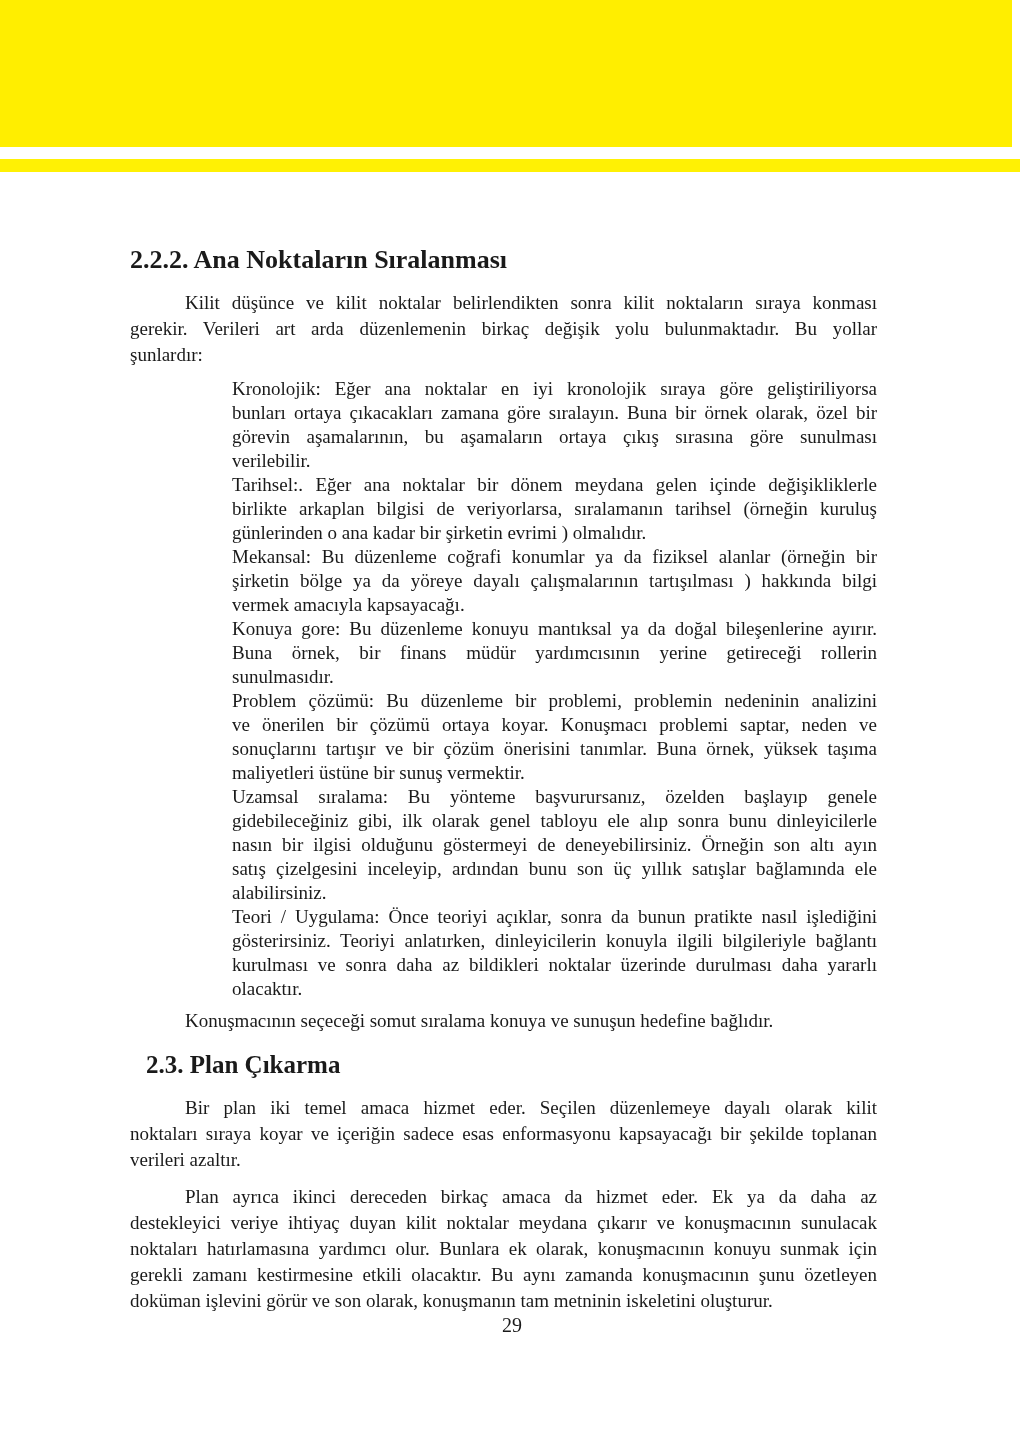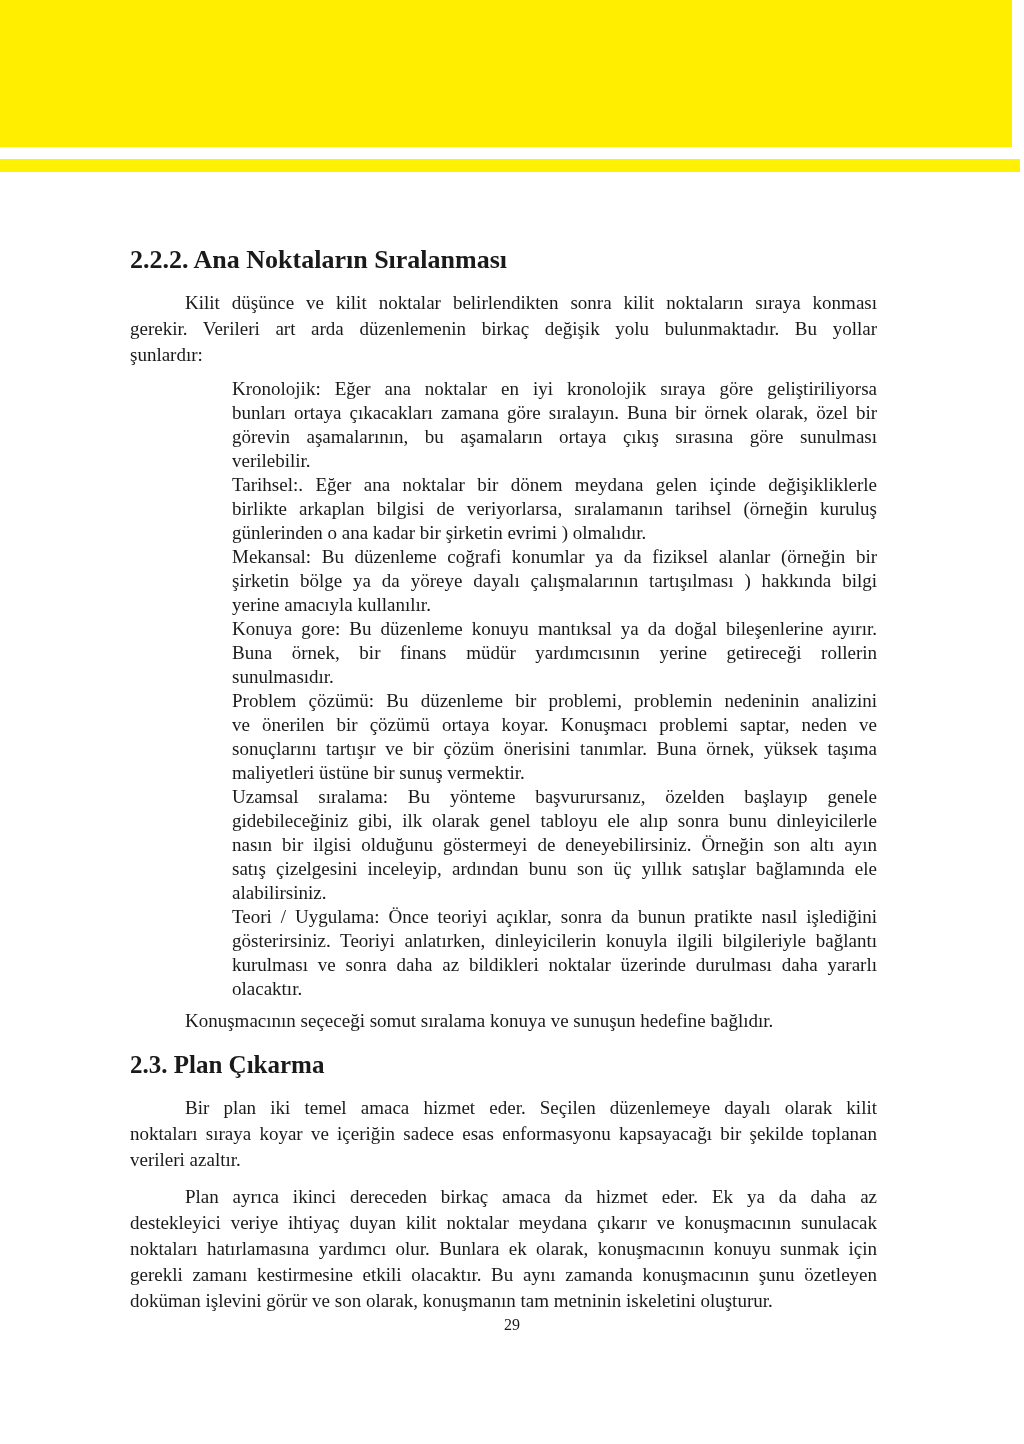--- a/index.html
+++ b/index.html
@@ -37,37 +37,37 @@
     width: 747px;
     font-size: 19px; line-height: 26px;
     text-rendering: optimizeLegibility;
   }
   h1.h-sub {
     font-size: 26px; line-height: 26px;
     font-weight: 700; margin: 0 0 17px 0;
   }
   h2.h-main {
     font-size: 25px; line-height: 30px;
-    font-weight: 700; margin: 16px 0 15px 0;
+    font-weight: 700; margin: 16px 0 15px 16px;
   }
   .jline { text-align: justify; text-align-last: justify; }
   .lline { text-align: left; }
   .indent { text-indent: 55px; }
   .methods {
     margin: 9px 0 0 102px;
     width: 645px;
     line-height: 24px;
   }
   .methods b { font-weight: 400; }
   .note { margin-top: 7px; }
   .para + .para { margin-top: 11px; }
   .pagenum {
     position: absolute; left: 0; top: 1312px;
     width: 1024px; text-align: center;
-    font-size: 16px; line-height: 26px;
+    font-size: 20px; line-height: 26px;
     color: var(--text-color);
   }
 </style>
 </head>
 <body>
 
 <div class="page">
   <div class="band"></div>
   <div class="stripe"></div>
 
@@ -83,21 +83,21 @@
     <div class="methods" id="methods">
         <div class="jline"><b>Kronolojik:</b> Eğer ana noktalar en iyi kronolojik sıraya göre geliştiriliyorsa</div>
         <div class="jline">bunları ortaya çıkacakları zamana göre sıralayın. Buna bir örnek olarak, özel bir</div>
         <div class="jline">görevin aşamalarının, bu aşamaların ortaya çıkış sırasına göre sunulması</div>
         <div class="lline">verilebilir.</div>
         <div class="jline"><b>Tarihsel</b>:. Eğer ana noktalar bir dönem meydana gelen içinde değişikliklerle</div>
         <div class="jline">birlikte arkaplan bilgisi de veriyorlarsa, sıralamanın tarihsel (örneğin kuruluş</div>
         <div class="lline">günlerinden o ana kadar bir şirketin evrimi ) olmalıdır.</div>
         <div class="jline"><b>Mekansal:</b> Bu düzenleme coğrafi konumlar ya da fiziksel  alanlar (örneğin bir</div>
         <div class="jline">şirketin bölge ya da yöreye dayalı çalışmalarının tartışılması ) hakkında bilgi</div>
-        <div class="lline">yerine amacıyla kullanılır.</div>
+        <div class="lline">vermek amacıyla kapsayacağı.</div>
         <div class="jline"><b>Konuya gore:</b> Bu düzenleme konuyu mantıksal ya da doğal bileşenlerine ayırır.</div>
         <div class="jline">Buna örnek, bir finans müdür yardımcısının yerine getireceği rollerin</div>
         <div class="lline">sunulmasıdır.</div>
         <div class="jline"><b>Problem çözümü:</b> Bu düzenleme bir problemi, problemin nedeninin analizini</div>
         <div class="jline">ve önerilen bir çözümü ortaya koyar. Konuşmacı problemi saptar, neden ve</div>
         <div class="jline">sonuçlarını tartışır ve bir çözüm önerisini tanımlar. Buna örnek, yüksek taşıma</div>
         <div class="lline">maliyetleri üstüne bir sunuş vermektir.</div>
         <div class="jline"><b>Uzamsal sıralama:</b> Bu yönteme başvurursanız, özelden başlayıp genele</div>
         <div class="jline">gidebileceğiniz gibi, ilk olarak genel tabloyu ele alıp sonra bunu dinleyicilerle</div>
         <div class="jline">nasın bir ilgisi olduğunu göstermeyi de deneyebilirsiniz. Örneğin son altı ayın</div>

